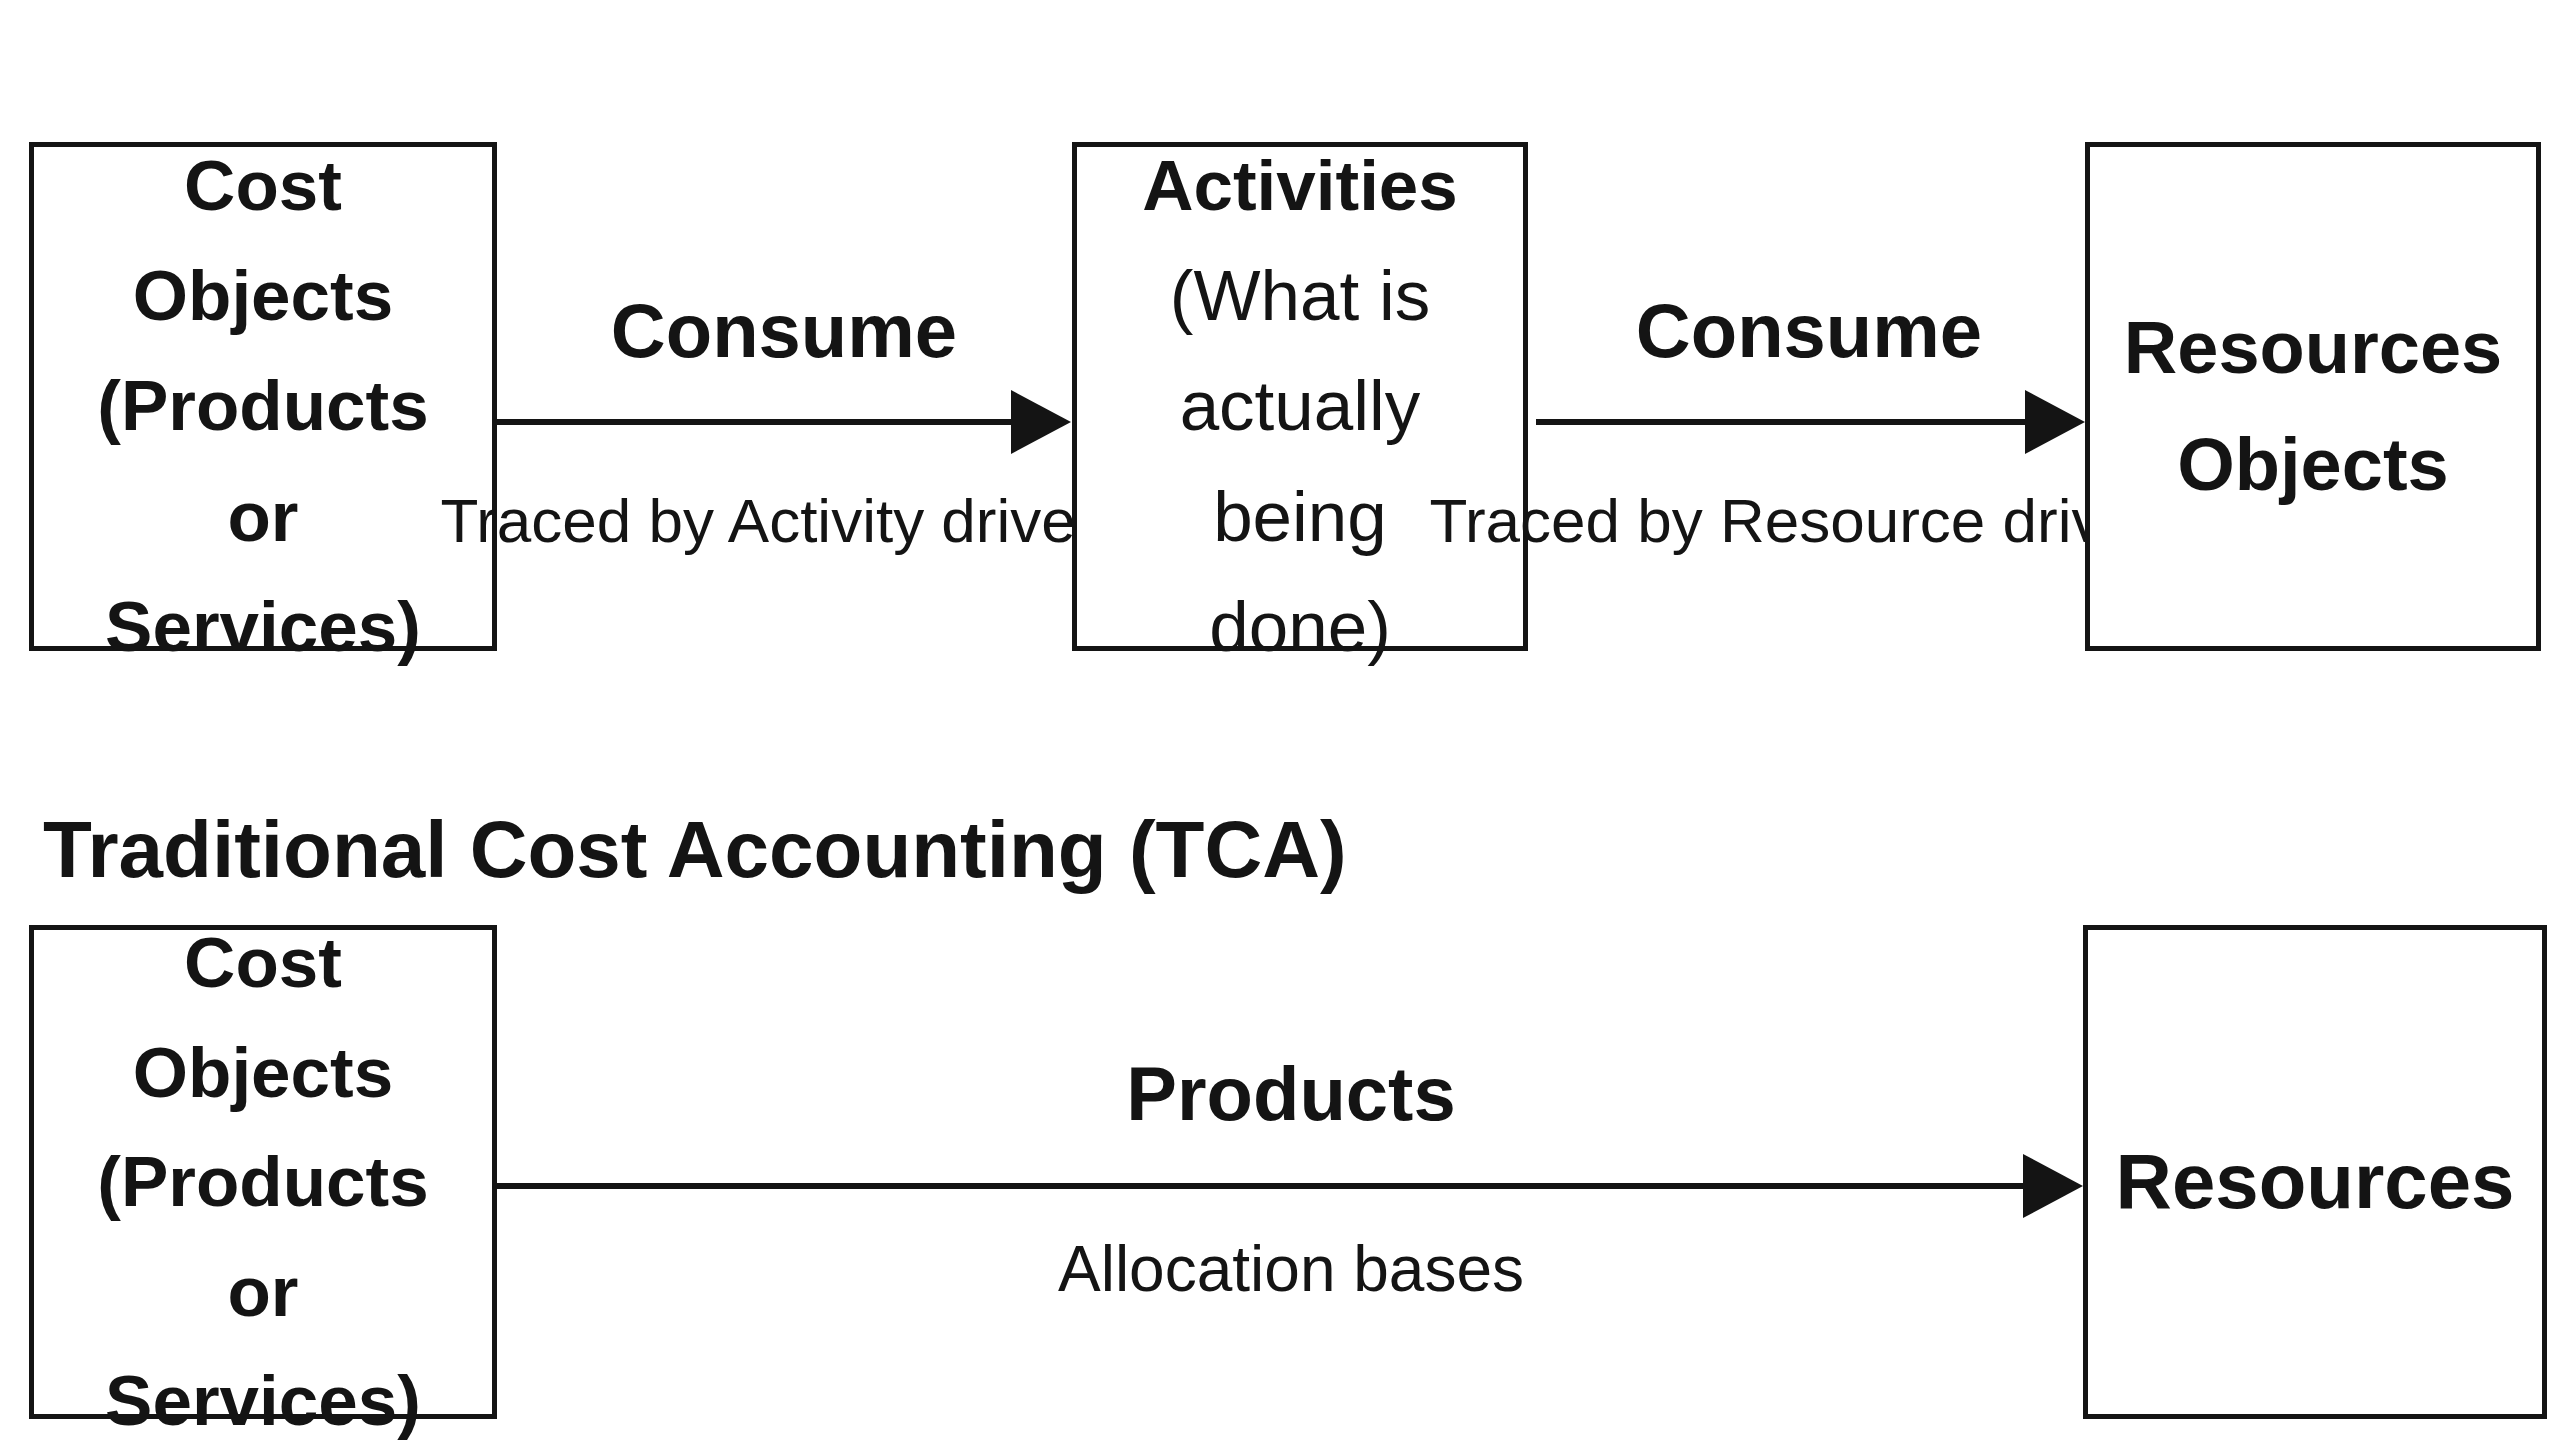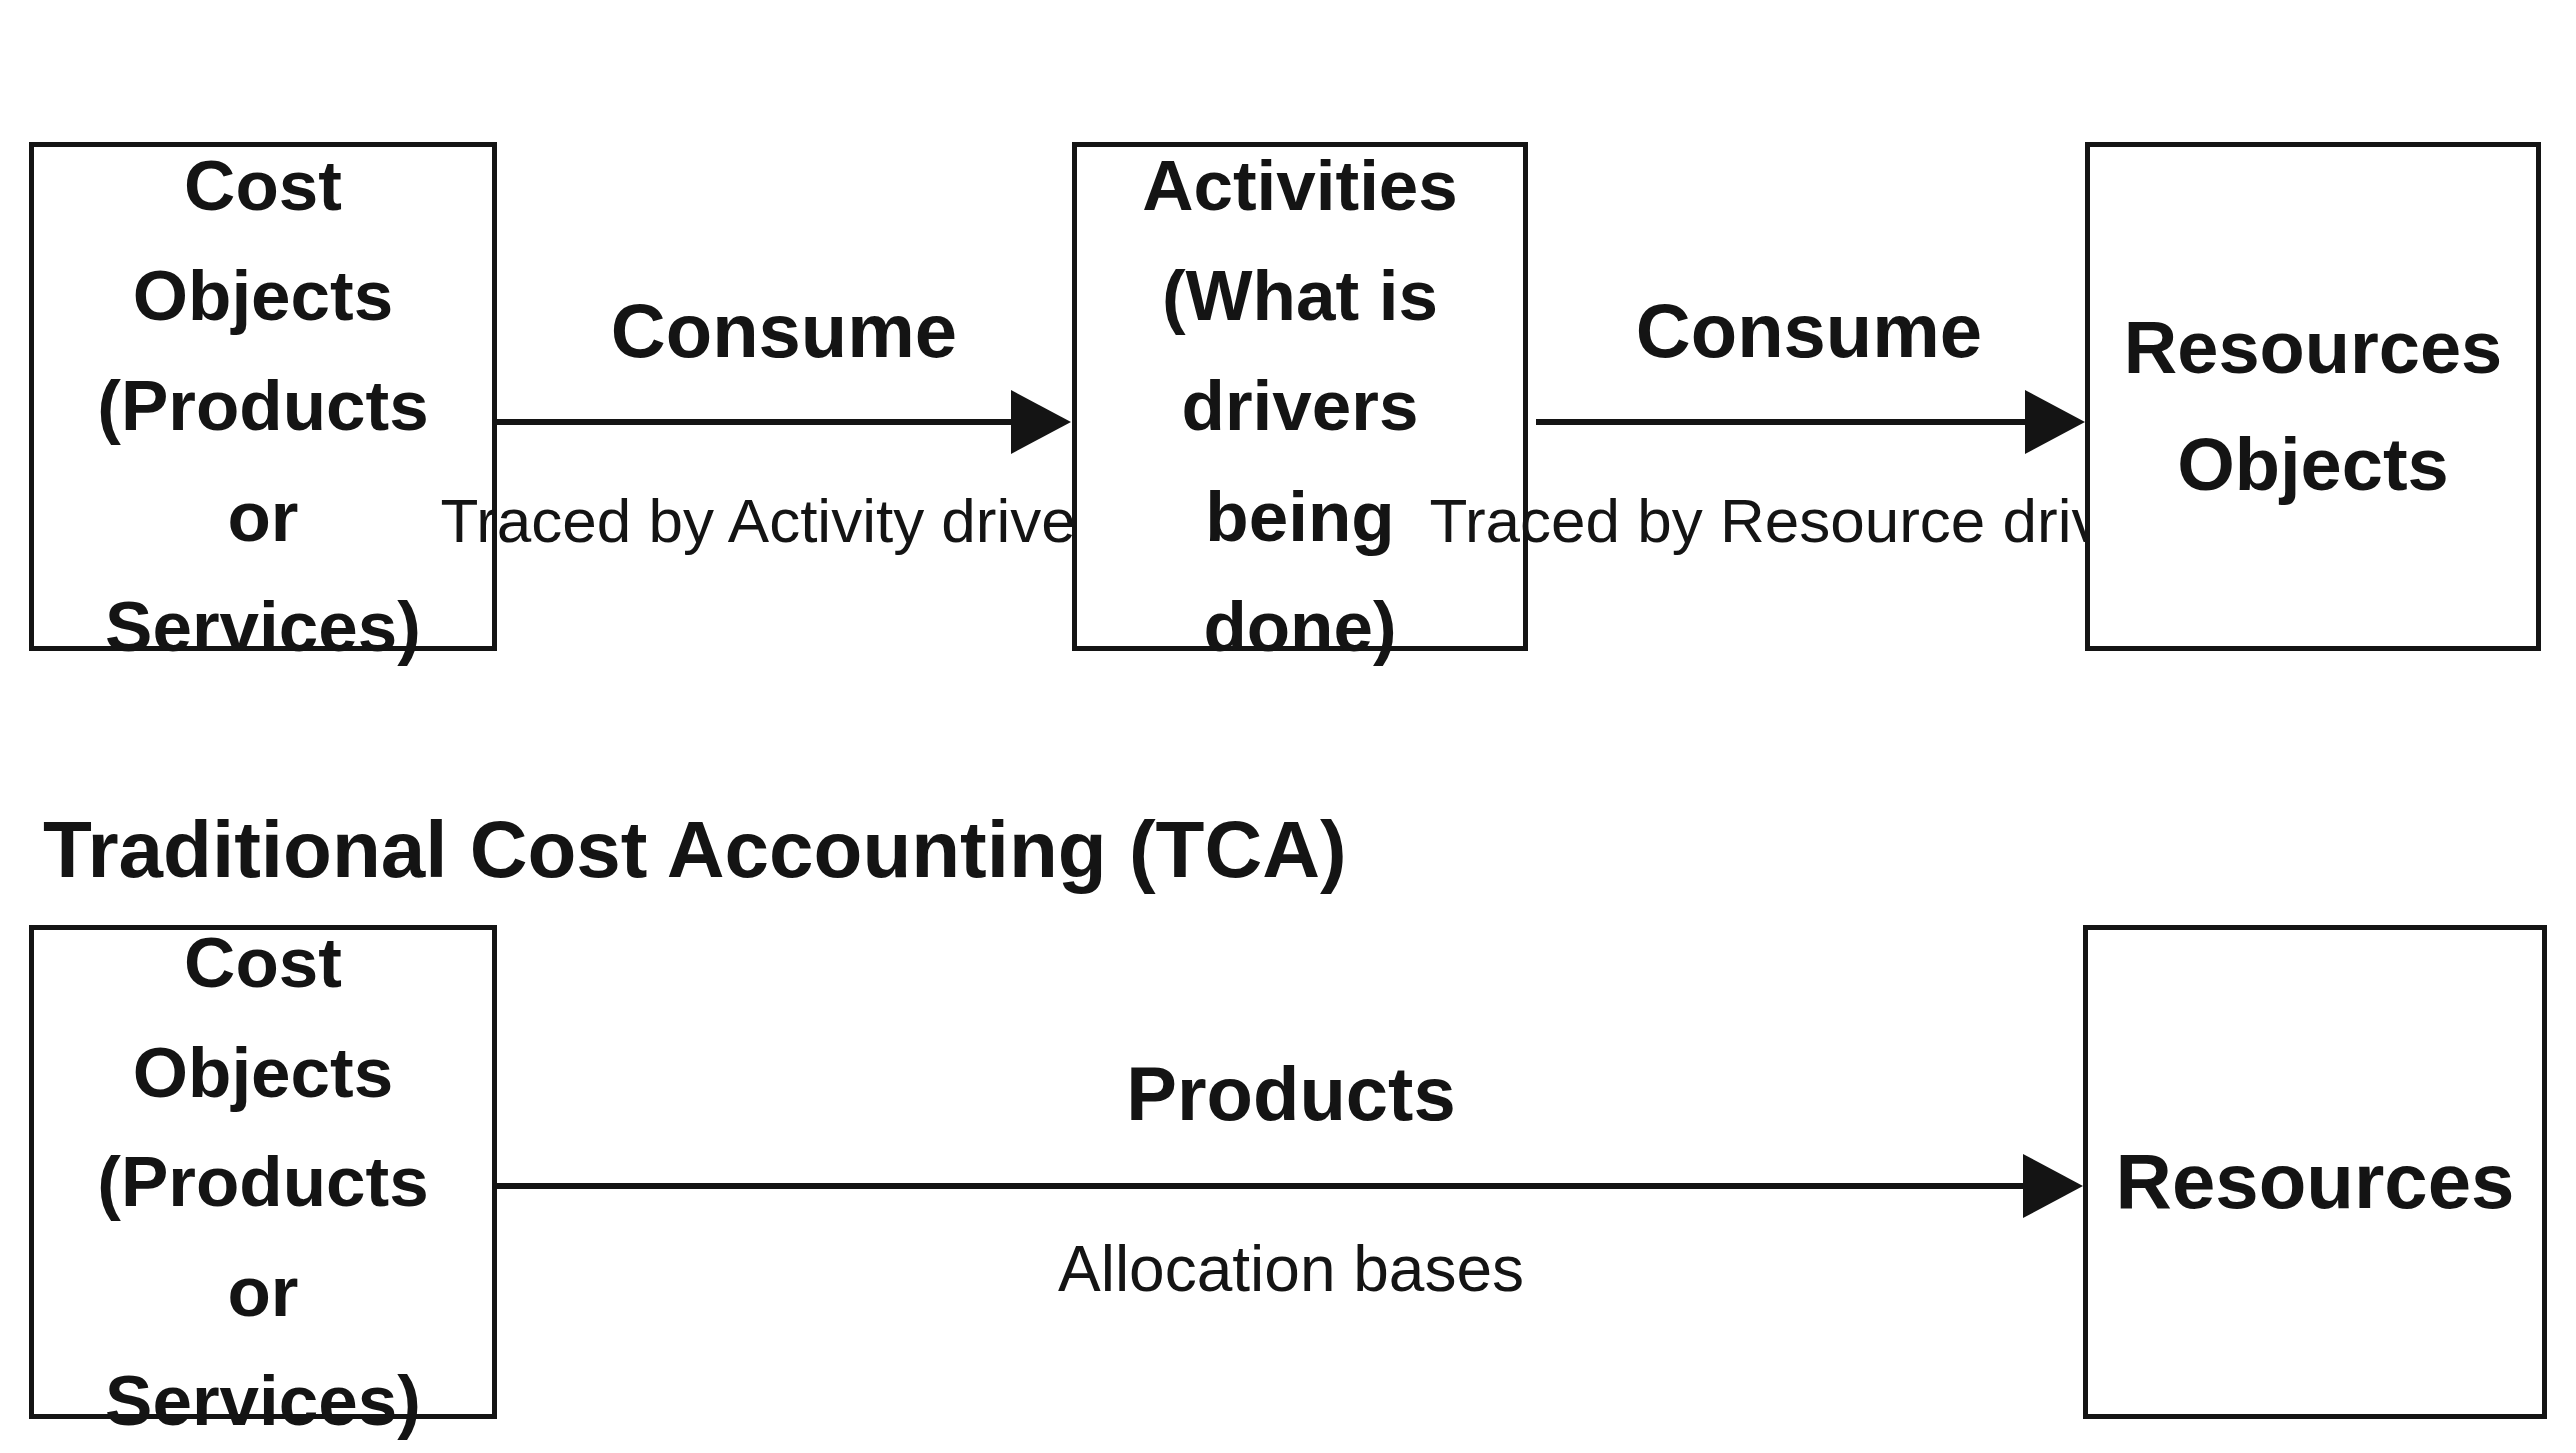--- a/index.html
+++ b/index.html
@@ -29,21 +29,21 @@
     border: 5.8px solid #141414;
     background: #ffffff;
     display: flex;
     flex-direction: column;
     align-items: center;
     justify-content: center;
     text-align: center;
   }
   .box .ln { display: block; margin-top: 20px; }
   .box-strong { font-weight: 600; }
-  .box-normal { font-weight: 700; }
+  .box-normal { font-weight: 400; }
   .hline {
     position: absolute;
     height: 5.8px;
     background: #141414;
   }
   .ahead {
     position: absolute;
     width: 0;
     height: 0;
     border-top: 32px solid transparent;
@@ -86,21 +86,21 @@
   <div class="ahead" style="left:1011px; top:390px;"></div>
   <div class="flow-label" style="left:784px; top:287px;">Consume</div>
   <div class="flow-sublabel" style="left:784px; top:478px;">
     <span class="ln">Traced by</span>
     <span class="ln">Activity drivers</span>
   </div>
 
   <div class="box" style="left:1072px; top:142px; width:456px; height:509px; font-size:71px; line-height:1.27;">
     <span class="ln box-strong">Activities</span>
     <span class="ln box-normal">(What is</span>
-    <span class="ln box-normal">drivers</span>
+    <span class="ln box-normal">actually</span>
     <span class="ln box-normal">being</span>
     <span class="ln box-normal">done)</span>
   </div>
 
   <div class="hline" style="left:1536px; top:419px; width:491px;"></div>
   <div class="ahead" style="left:2025px; top:390px;"></div>
   <div class="flow-label" style="left:1809px; top:287px;">Consume</div>
   <div class="flow-sublabel" style="left:1809px; top:478px;">
     <span class="ln">Traced by</span>
     <span class="ln">Resource drivers</span>

